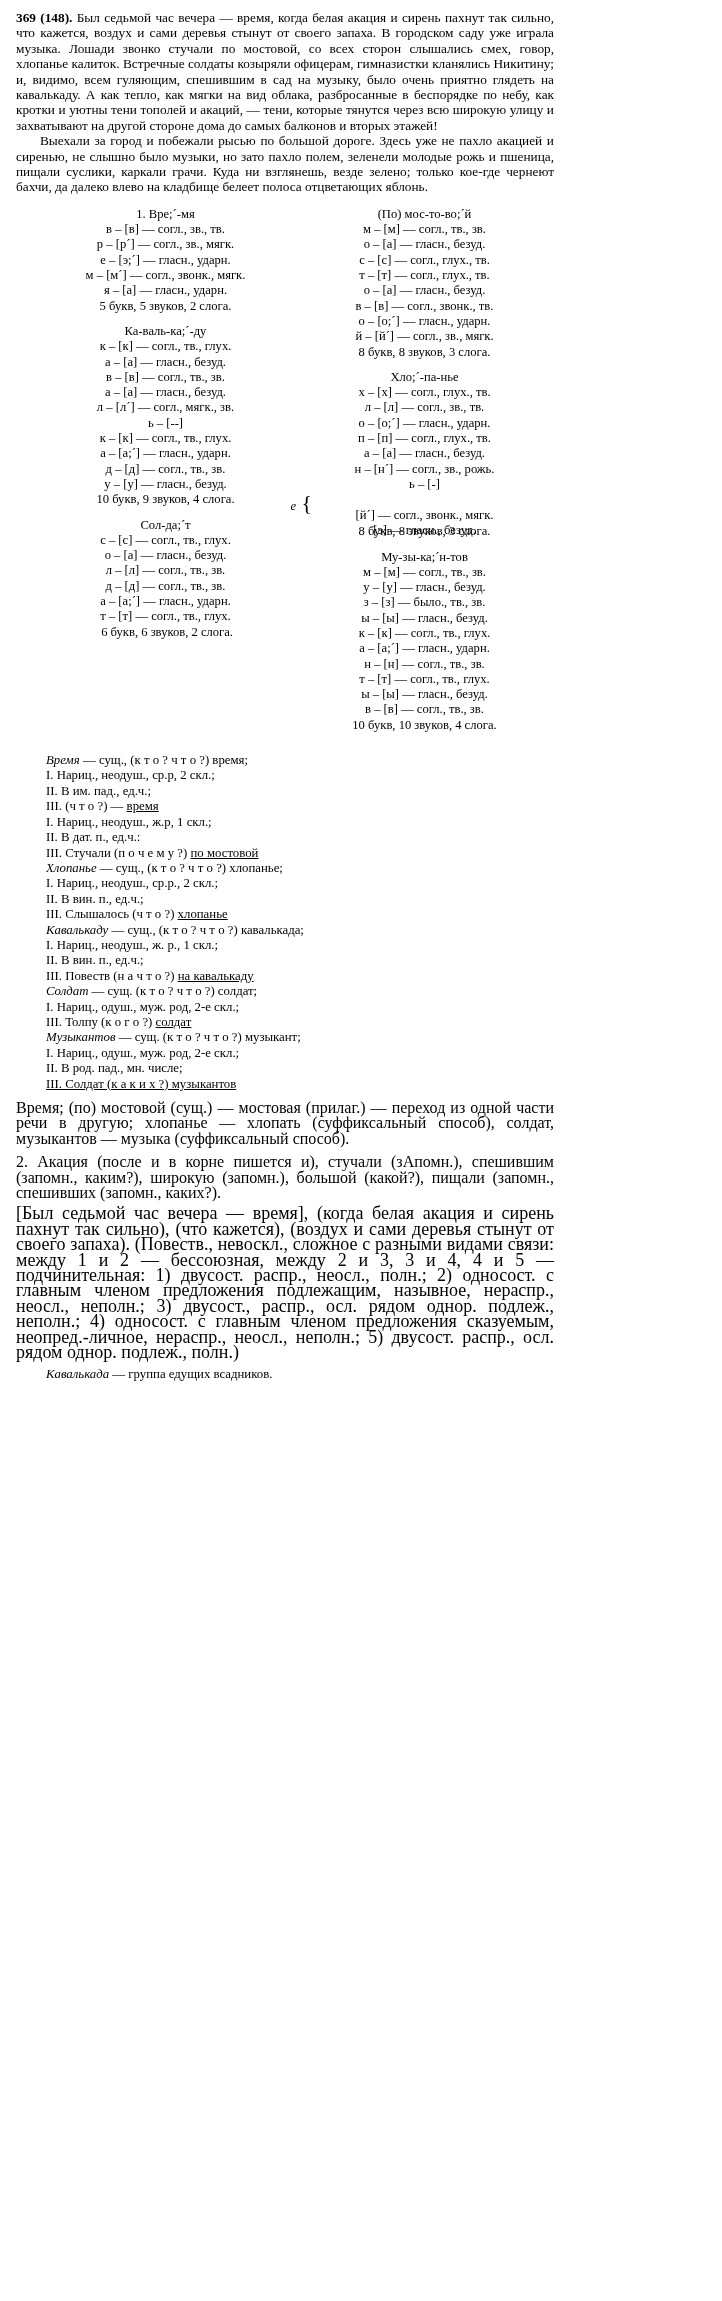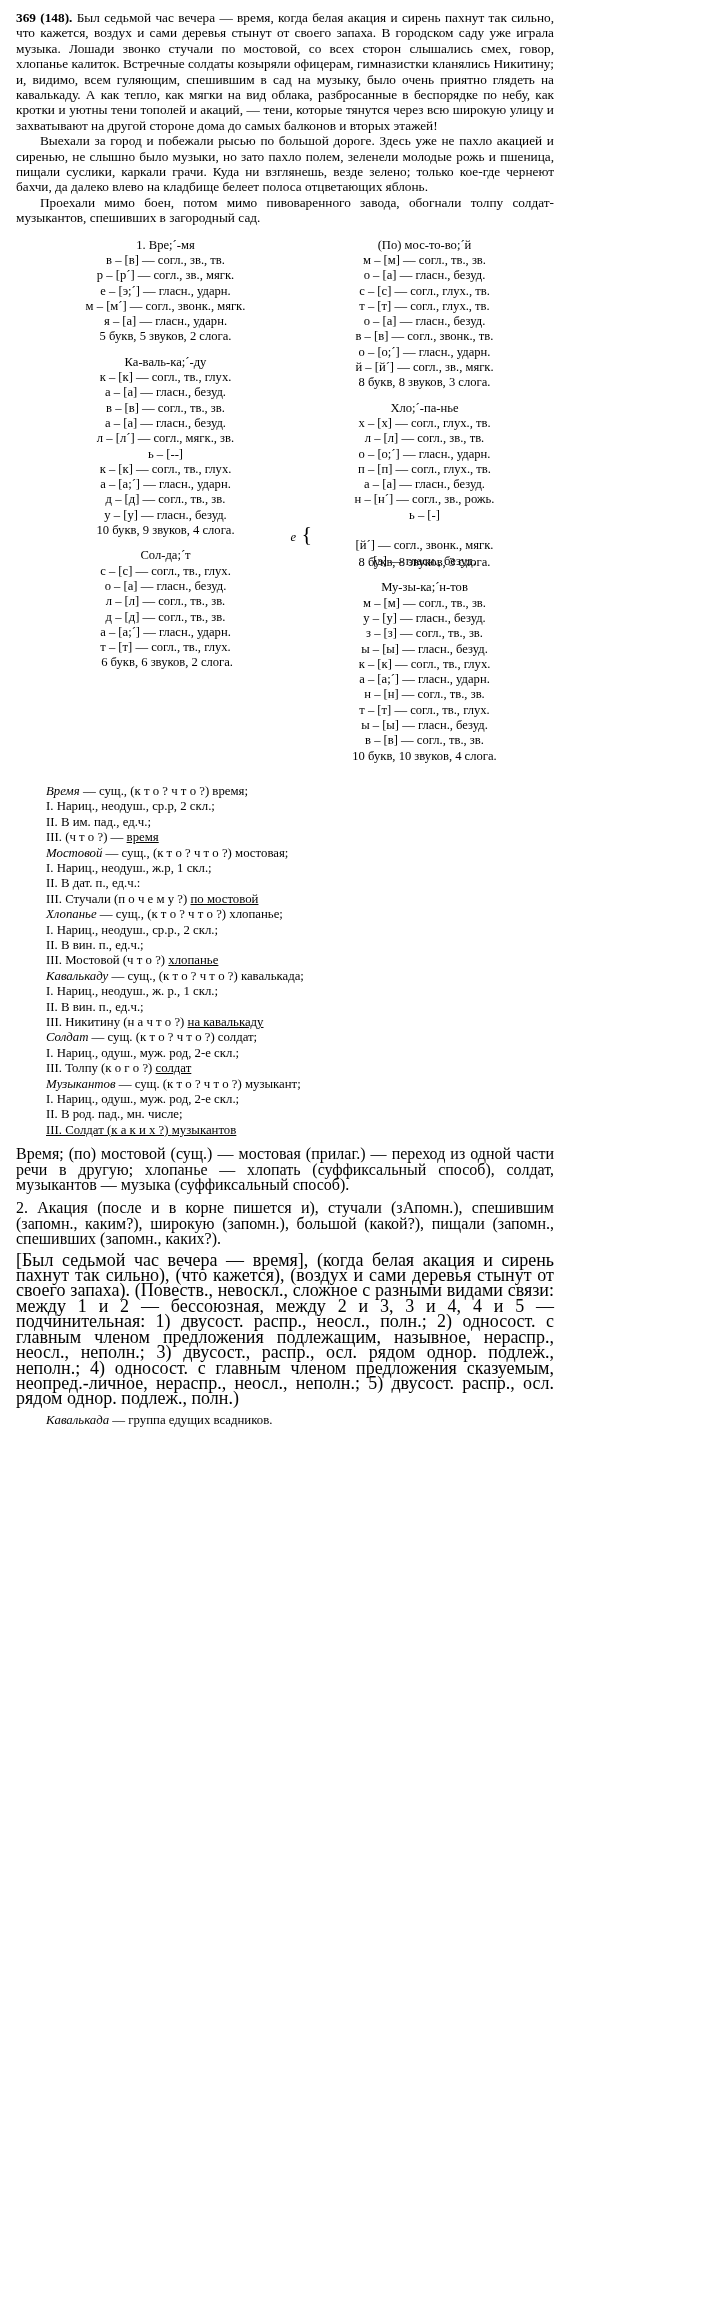--- a/index.html
+++ b/index.html
@@ -104,21 +104,20 @@
   .ebrace .rows { padding-left: 14px; }
 </style>
 </head>
 <body>
 
 <div class="page">
 
   <div class="intro">
     <p class="first"><span class="exnum">369 (148).</span> <span>Был седьмой час вечера — время, когда белая акация и сирень пахнут так сильно, что кажется, воздух и сами деревья стынут от своего запаха. В городском саду уже играла музыка. Лошади звонко стучали по мостовой, со всех сторон слышались смех, говор, хлопанье калиток. Встречные солдаты козыряли офицерам, гимназистки кланялись Никитину; и, видимо, всем гуляющим, спешившим в сад на музыку, было очень приятно глядеть на кавалькаду. А как тепло, как мягки на вид облака, разбросанные в беспорядке по небу, как кротки и уютны тени тополей и акаций, — тени, которые тянутся через всю широкую улицу и захватывают на другой стороне дома до самых балконов и вторых этажей!</span></p>
     <p>Выехали за город и побежали рысью по большой дороге. Здесь уже не пахло акацией и сиренью, не слышно было музыки, но зато пахло полем, зеленели молодые рожь и пшеница, пищали суслики, каркали грачи. Куда ни взглянешь, везде зелено; только кое-где чернеют бахчи, да далеко влево на кладбище белеет полоса отцветающих яблонь.</p>
-    <p>Проехали мимо боен, потом мимо пивоваренного завода, обогнали толпу солдат-музыкантов, спешивших в загородный сад.</p>
   </div>
 
   <div class="analysis">
     <div class="cols">
 
       <div class="col left">
 
         <div class="blk">
           <div class="hdr">1. Вре;´-мя</div>
           <div class="ln">в – [в] — согл., зв., тв.</div>
@@ -189,21 +188,21 @@
               <span class="ln brk">[э] — гласн., безуд.</span>
             </span>
           </div>
           <div class="tot">8 букв, 8 звуков, 3 слога.</div>
         </div>
 
         <div class="blk">
           <div class="hdr">Му-зы-ка;´н-тов</div>
           <div class="ln">м – [м] — согл., тв., зв.</div>
           <div class="ln">у – [у] — гласн., безуд.</div>
-          <div class="ln">з – [з] — согл., тв., зв.</div>
+          <div class="ln">з – [з] — было., тв., зв.</div>
           <div class="ln">ы – [ы] — гласн., безуд.</div>
           <div class="ln">к – [к] — согл., тв., глух.</div>
           <div class="ln">а – [а;´] — гласн., ударн.</div>
           <div class="ln">н – [н] — согл., тв., зв.</div>
           <div class="ln">т – [т] — согл., тв., глух.</div>
           <div class="ln">ы – [ы] — гласн., безуд.</div>
           <div class="ln">в – [в] — согл., тв., зв.</div>
           <div class="tot">10 букв, 10 звуков, 4 слога.</div>
         </div>
 
@@ -214,38 +213,37 @@
   <div class="morph">
 
     <div class="item">
       <div class="ln"><i>Время</i><span> — сущ., (к т о ?  ч т о ?) время;</span></div>
       <div class="ln">I. Нариц., неодуш., ср.р, 2 скл.;</div>
       <div class="ln">II. В им. пад., ед.ч.;</div>
       <div class="ln"><span>III. (ч т о ?) — </span><span class="u">время</span></div>
     </div>
 
     <div class="item">
-      <div class="ln"><i>Мостовой</i><span> — сущ., (к т о ?  ч т о ?) мостовая;</span></div>
       <div class="ln">I. Нариц., неодуш., ж.р, 1 скл.;</div>
       <div class="ln">II. В дат. п., ед.ч.:</div>
       <div class="ln"><span>III. Стучали (п о  ч е м у ?) </span><span class="u">по мостовой</span></div>
     </div>
 
     <div class="item">
       <div class="ln"><i>Хлопанье</i><span> — сущ., (к т о ?  ч т о ?) хлопанье;</span></div>
       <div class="ln">I. Нариц., неодуш., ср.р., 2 скл.;</div>
       <div class="ln">II. В вин. п., ед.ч.;</div>
-      <div class="ln"><span>III. Мостовой (ч т о ?) </span><span class="u">хлопанье</span></div>
+      <div class="ln"><span>III. Слышалось (ч т о ?) </span><span class="u">хлопанье</span></div>
     </div>
 
     <div class="item">
       <div class="ln"><i>Кавалькаду</i><span> — сущ., (к т о ?  ч т о ?) кавалькада;</span></div>
       <div class="ln">I. Нариц., неодуш., ж. р., 1 скл.;</div>
       <div class="ln">II. В вин. п., ед.ч.;</div>
-      <div class="ln"><span>III. Никитину (н а  ч т о ?) </span><span class="u">на кавалькаду</span></div>
+      <div class="ln"><span>III. Повеств (н а  ч т о ?) </span><span class="u">на кавалькаду</span></div>
     </div>
 
     <div class="item">
       <div class="ln"><i>Солдат</i><span> — сущ. (к т о ?  ч т о ?) солдат;</span></div>
       <div class="ln">I. Нариц., одуш., муж. род, 2-е скл.;</div>
       <div class="ln"><span>III. Толпу (к о г о ?) </span><span class="u">солдат</span></div>
     </div>
 
     <div class="item">
       <div class="ln"><i>Музыкантов</i><span> — сущ. (к т о ?  ч т о ?) музыкант;</span></div>

